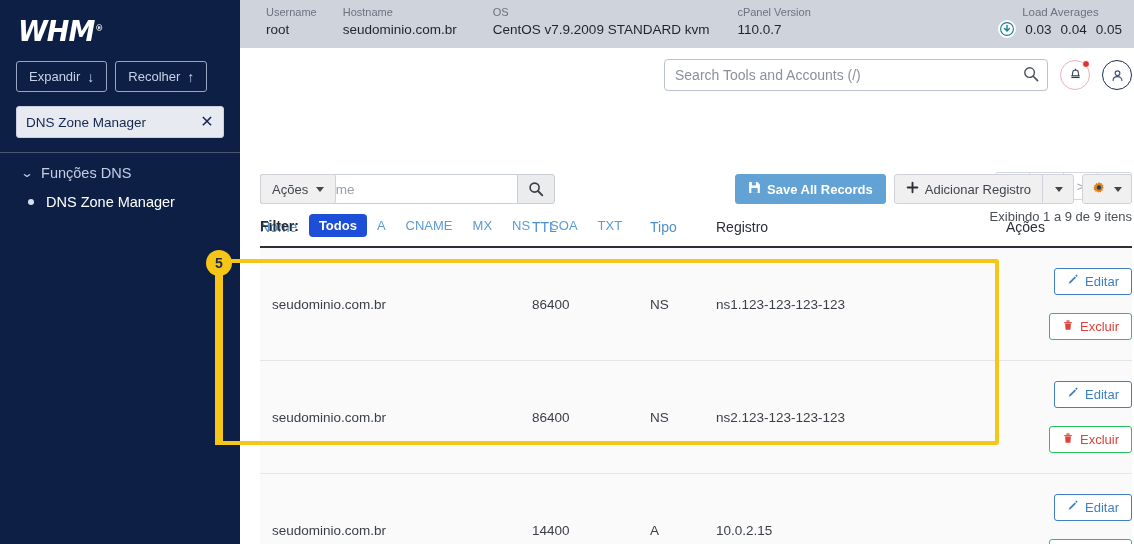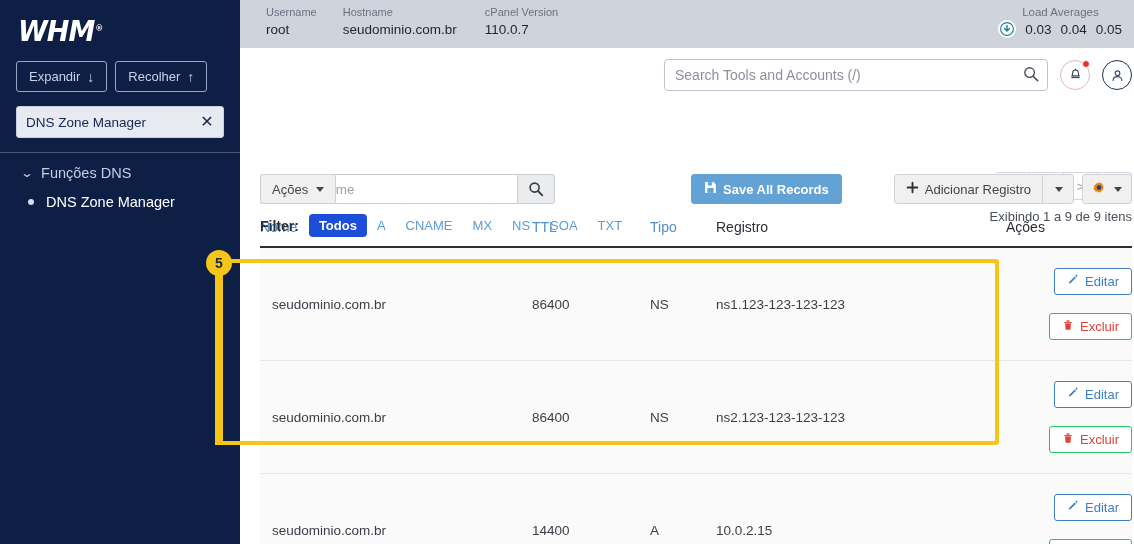--- a/index.html
+++ b/index.html
@@ -333,21 +333,21 @@
   }
   .btn-save {
     background: #62a2d4;
     border: 1px solid #62a2d4;
     color: #fff;
     font-weight: 600;
     height: 30px;
     padding: 0 12px;
   }
   .btn-group { display: flex; }
-  .btn-group .btn:first-child { border-radius: 3px 0 0 3px; margin-left: 44px; }
+  .btn-group .btn:first-child { border-radius: 3px 0 0 3px; }
   .btn-group .btn:last-child { border-radius: 0 3px 3px 0; margin-left: -1px; padding: 0 10px; }
   .btn-gear { padding: 0 9px; }
 
   
   table.zone {
     width: 100%;
     border-collapse: collapse;
     margin-top: 11px;
     table-layout: fixed;
   }
@@ -461,20 +461,24 @@
   <div id="main">
 
     <div class="topbar">
       <div class="tb-field">
         <div class="lbl">Username</div>
         <div class="val">root</div>
       </div>
       <div class="tb-field">
         <div class="lbl">Hostname</div>
         <div class="val">seudominio.com.br</div>
+      </div>
+      <div class="tb-field" style="margin-left:36px">
+        <div class="lbl">OS</div>
+        <div class="val">CentOS v7.9.2009 STANDARD kvm</div>
       </div>
       <div class="tb-field" style="margin-left:28px">
         <div class="lbl">cPanel Version</div>
         <div class="val">110.0.7</div>
       </div>
 
       <div class="tb-load">
         <div class="lbl">Load Averages</div>
         <div class="vals">
           <span class="load-circle">

